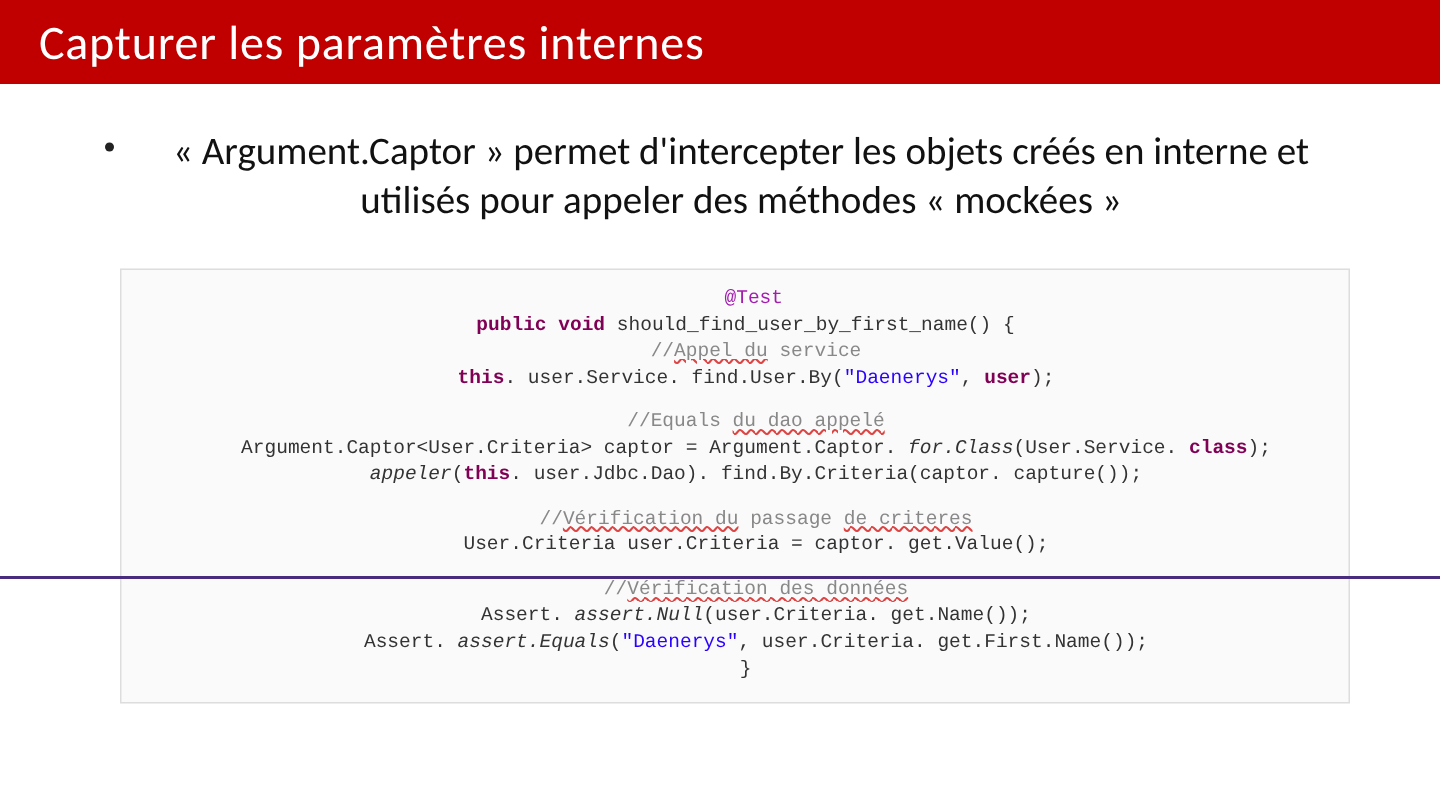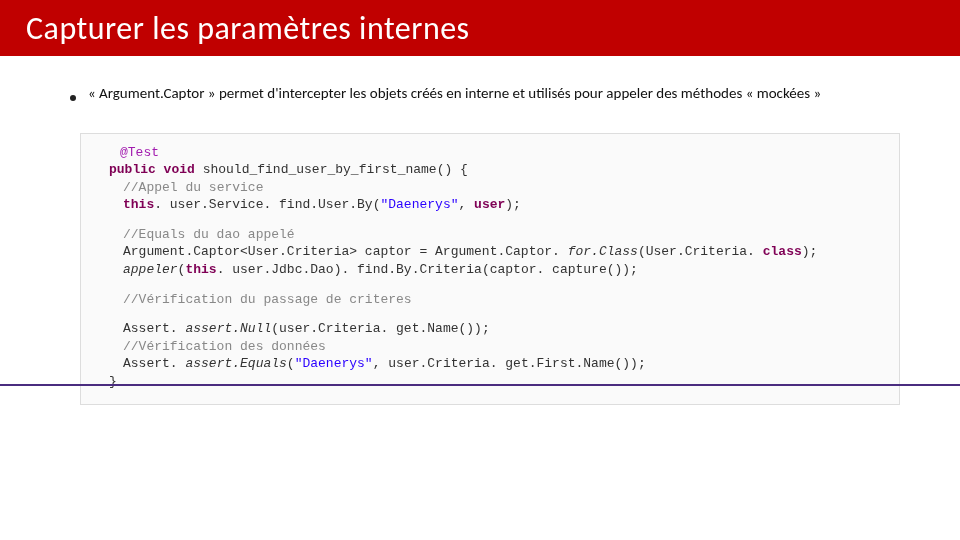--- a/index.html
+++ b/index.html
@@ -1,28 +1,28 @@
 <!DOCTYPE html>
 <html><head>
 <meta charset="utf-8">
 <style>
   * { margin: 0; padding: 0; box-sizing: border-box; }
   html, body { width: 960px; height: 540px; font-family: "Segoe UI", Calibri, Arial, sans-serif; background: #fff; color: #222; }
-  .slide { width: 960px; height: 400px; position: relative; }
+  .slide { width: 960px; height: 400px; position: relative; text-align: center; }
   .title-band { background: #c00000; height: 56px; display: flex; align-items: center; padding-left: 26px; }
   .title-band h1 { color: #fff; font-weight: 300; font-size: 32px; letter-spacing: 0.5px; }
   .body { padding: 28px 60px 0 70px; }
-  .bullet { display: flex; font-size: 15px; line-height: 1.25; color: #111; }
+  .bullet { display: flex; font-size: 26px; line-height: 1.25; color: #111; }
   .bullet .dot { width: 6px; height: 6px; background: #222; border-radius: 50%; margin: 11px 12px 0 0; flex-shrink: 0; }
   .code-box { margin: 30px 0 0 10px; background: #fafafa; border: 1px solid #ddd; padding: 10px 14px 14px 14px; font-family: Consolas, "Courier New", monospace; font-size: 13px; line-height: 1.35; color: #333; }
   .code-box .anno { color: #a21caf; margin-left: 25px; }
   .code-box .kw { font-weight: bold; color: #7f0055; margin-top: 39px; }
   .code-box .lit { color: #2a00ff; }
   .code-box .cmt { color: #888; }
-  .code-box .wavy { text-decoration-style: wavy; text-decoration-color: #d44; }
+  .code-box .wavy { text-decoration: underline; text-decoration-style: wavy; text-decoration-color: #d44; }
   .code-box .gap { height: 12px; }
   .ind1 { padding-left: 14px; }
   .ind2 { padding-left: 28px; }
   .footer-line { position: absolute; left: 0; right: 0; bottom: 14px; height: 2px; background: #4a2c7f; }
 </style>
 </head>
 <body>
 
 <div class="slide">
   <div class="title-band">
@@ -44,35 +44,36 @@
         <span>//</span><span class="wavy">Appel du</span><span> service</span>
       </div>
       <div class="ind2">
         <span class="kw">this</span><span>. user.Service. find.User.By(</span><span class="lit">"Daenerys"</span><span>, </span><span class="kw">user</span><span>);</span>
       </div>
       <div class="gap"></div>
       <div class="ind2 cmt">
         <span>//Equals </span><span class="wavy">du dao appelé</span>
       </div>
       <div class="ind2">
-        <span>Argument.Captor&lt;User.Criteria&gt; captor = Argument.Captor. </span><i>for.Class</i><span>(User.Criteria. </span><span class="kw">class</span><span>);</span>
+        <span>Argument.Captor&lt;User.Criteria&gt; captor = Argument.Captor. </span><i>for.Class</i><span>(User.Service. </span><span class="kw">class</span><span>);</span>
       </div>
       <div class="ind2">
         <i>appeler</i><span>(</span><span class="kw">this</span><span>. user.Jdbc.Dao). find.By.Criteria(captor. capture());</span>
       </div>
       <div class="gap"></div>
       <div class="ind2 cmt">
         <span>//</span><span class="wavy">Vérification du</span><span> passage </span><span class="wavy">de criteres</span>
       </div>
+      <div class="ind2"><span>User.Criteria user.Criteria = captor. get.Value();</span></div>
       <div class="gap"></div>
+      <div class="ind2 cmt">
+        <span>//</span><span class="wavy">Vérification des données</span>
+      </div>
       <div class="ind2">
         <span>Assert. </span><i>assert.Null</i><span>(user.Criteria. get.Name());</span>
-      </div>
-      <div class="ind2 cmt">
-        <span>//</span><span class="wavy">Vérification des données</span>
       </div>
       <div class="ind2">
         <span>Assert. </span><i>assert.Equals</i><span>(</span><span class="lit">"Daenerys"</span><span>, user.Criteria. get.First.Name());</span>
       </div>
       <div class="ind1"><span>}</span></div>
     </div>
   </div>
 
   <div class="footer-line"></div>
 </div>

